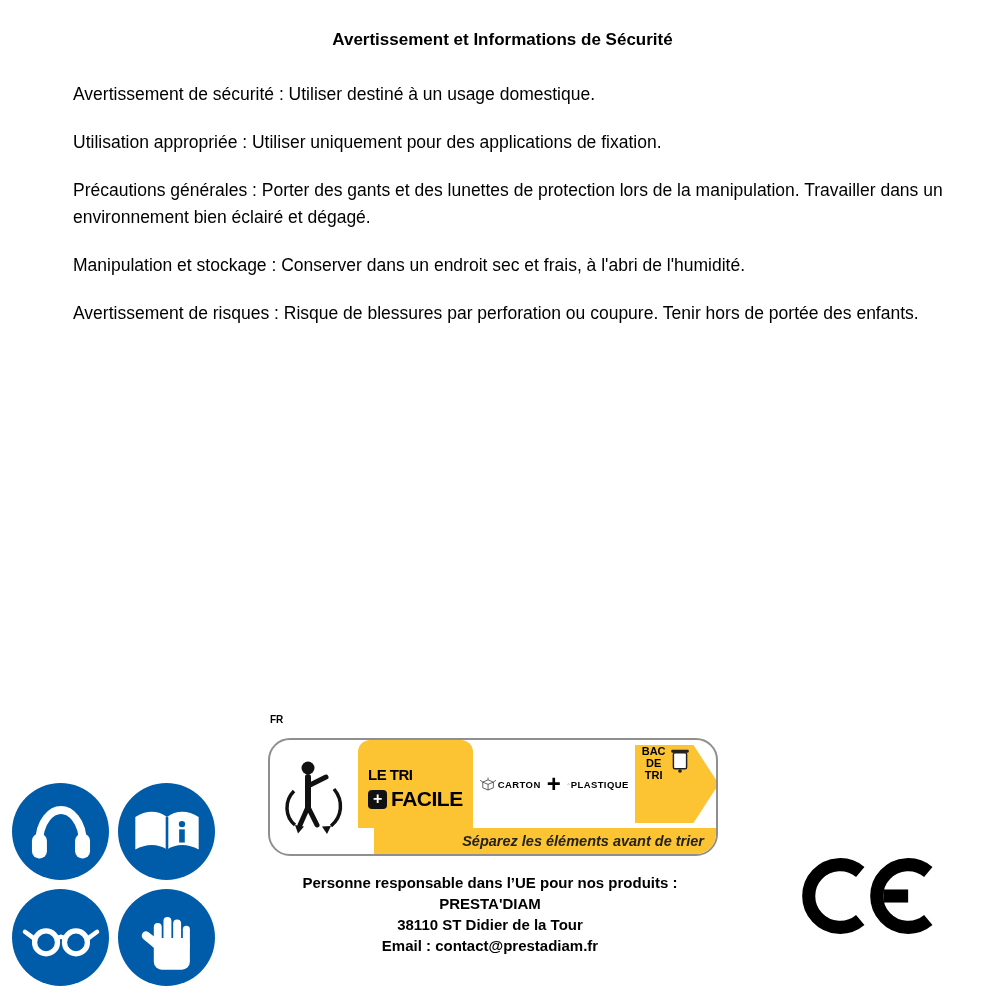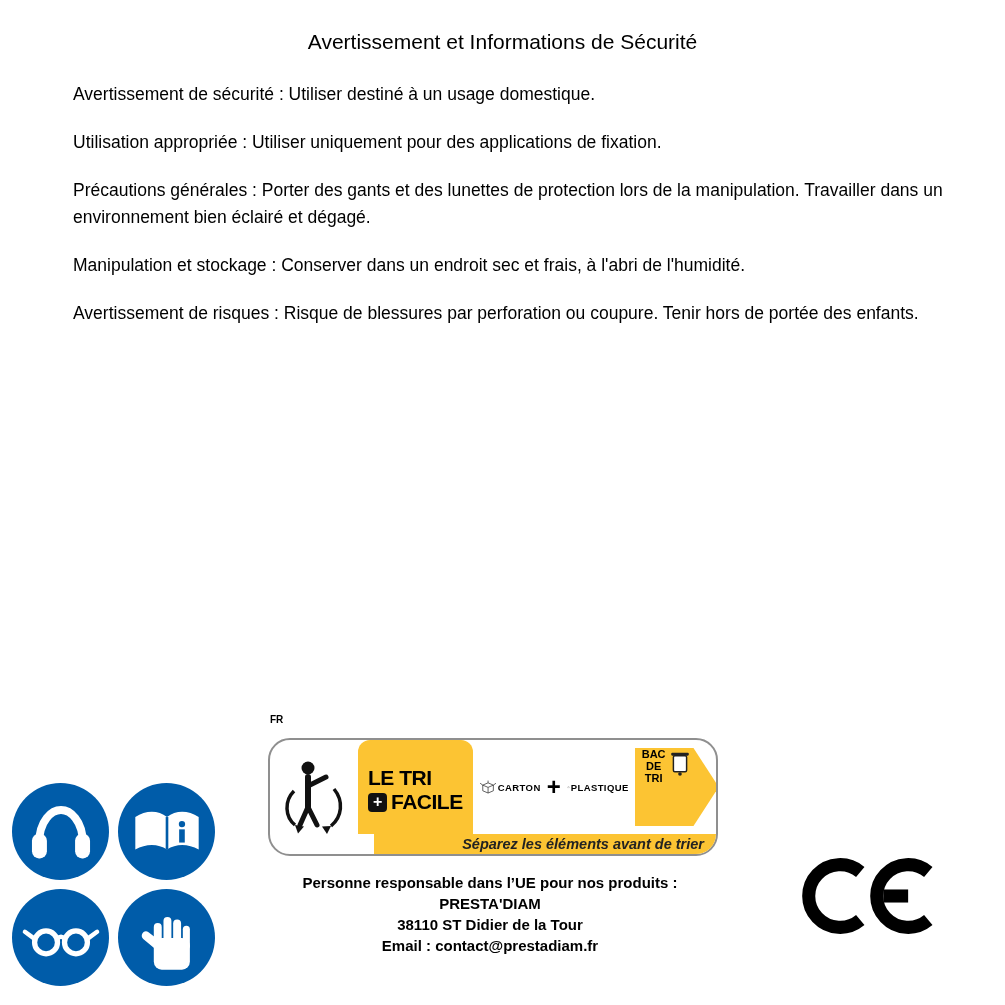--- a/index.html
+++ b/index.html
@@ -2,21 +2,21 @@
 <html><head>
 <meta charset="utf-8">
 <style>
   html,body{margin:0;padding:0;}
   body{
     width:1005px;height:1005px;background:#ffffff;position:relative;overflow:hidden;
     font-family:"Liberation Sans", sans-serif;color:#000;
   }
   .title{
     position:absolute;top:30px;left:0;right:0;text-align:center;
-    font-size:21px;font-weight:normal;margin:0;
+    font-size:17px;font-weight:bold;margin:0;
   }
   .paragraphs{
     position:absolute;top:81px;left:73px;width:900px;
     font-size:17.5px;line-height:27px;
   }
   .paragraphs p{margin:0 0 21px 0;}
 
   
   .pictos{
     position:absolute;left:12px;top:783px;
@@ -36,39 +36,39 @@
     display:flex;overflow:hidden;box-sizing:border-box;
   }
   .triman{width:88px;display:flex;align-items:center;justify-content:center;}
   .triman svg{width:66px;height:76px;}
   .tri-right{flex:1;display:flex;flex-direction:column;min-width:0;}
   .tri-content{flex:1;display:flex;align-items:center;gap:6px;min-width:0;}
   .tri-headline{
     align-self:stretch;background:#FCC433;border-radius:12px 12px 0 0;
     padding:6px 10px 0 10px;display:flex;flex-direction:column;justify-content:center;gap:2px;
   }
-  .h-top{font-size:21px;font-weight:900;line-height:22px;letter-spacing:-0.5px;}
+  .h-top{font-size:15px;font-weight:900;line-height:22px;letter-spacing:-0.5px;}
   .h-bottom{display:flex;align-items:center;gap:4px;font-size:21px;font-weight:900;line-height:22px;letter-spacing:-0.5px;}
   .plusbox{
     background:#111;color:#fff;width:19px;height:19px;border-radius:4px;
     display:flex;align-items:center;justify-content:center;font-size:16px;font-weight:bold;flex:none;
   }
   .material{display:flex;flex-direction:row;align-items:center;gap:1px;width:62px;flex:none;}
   .material svg{width:50px;height:40px;}
   .mat-label{font-size:9.5px;font-weight:bold;letter-spacing:0.4px;}
   .plus-sep{font-size:24px;font-weight:bold;flex:none;}
   .bac-arrow{
     margin-left:auto;margin-right:2px;width:84px;height:78px;background:#FCC433;
     clip-path:polygon(0 0,70% 0,100% 50%,70% 100%,0 100%);
     display:flex;align-items:flex-start;gap:3px;padding-left:7px;box-sizing:border-box;flex:none;
   }
   .bac-text{font-size:11px;font-weight:900;line-height:12px;text-align:center;}
   .bac-arrow svg{width:22px;height:30px;}
   .tri-strip{
-    height:20px;background:#FCC433;display:flex;align-items:center;justify-content:flex-end;
+    height:26px;background:#FCC433;display:flex;align-items:center;justify-content:flex-end;
     padding-right:12px;font-style:italic;font-weight:bold;font-size:14.5px;color:#222;margin-left:16px;
   }
 
   .responsible{
     position:absolute;left:250px;top:872px;width:480px;text-align:center;
     font-size:15px;font-weight:bold;line-height:21px;
   }
   .ce{position:absolute;left:800px;top:852px;width:150px;height:88px;}
 </style>
 </head>

